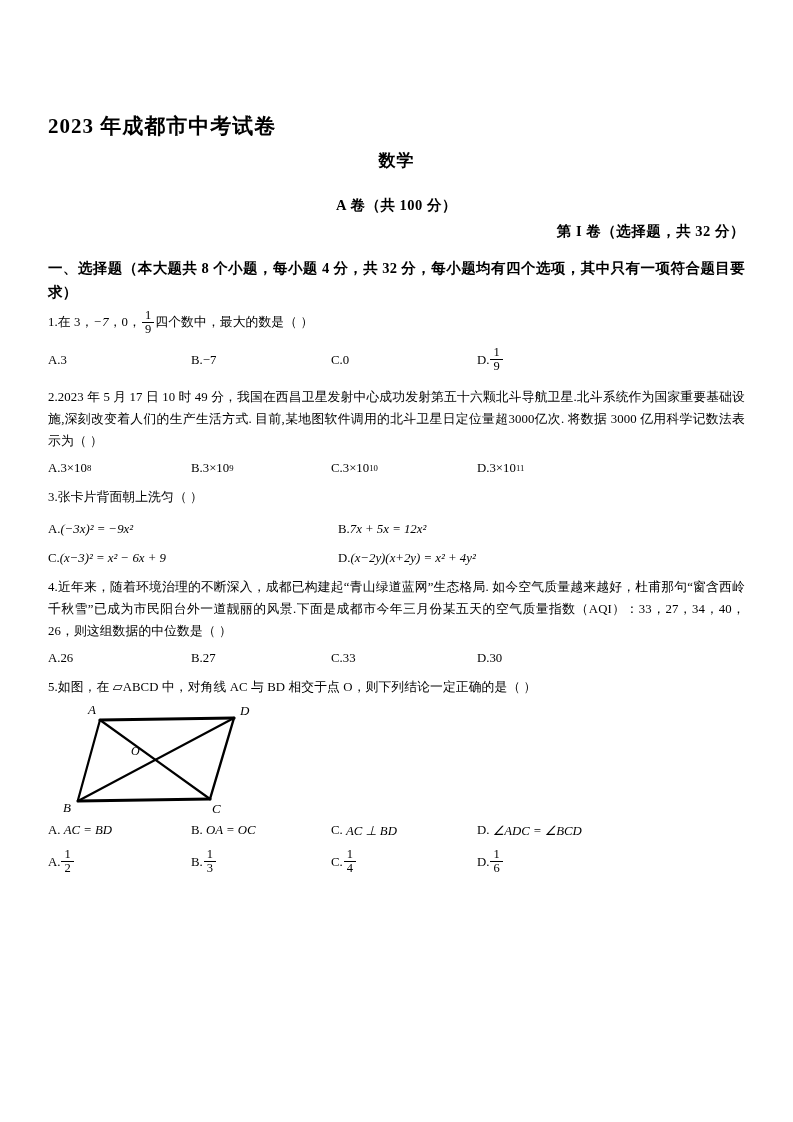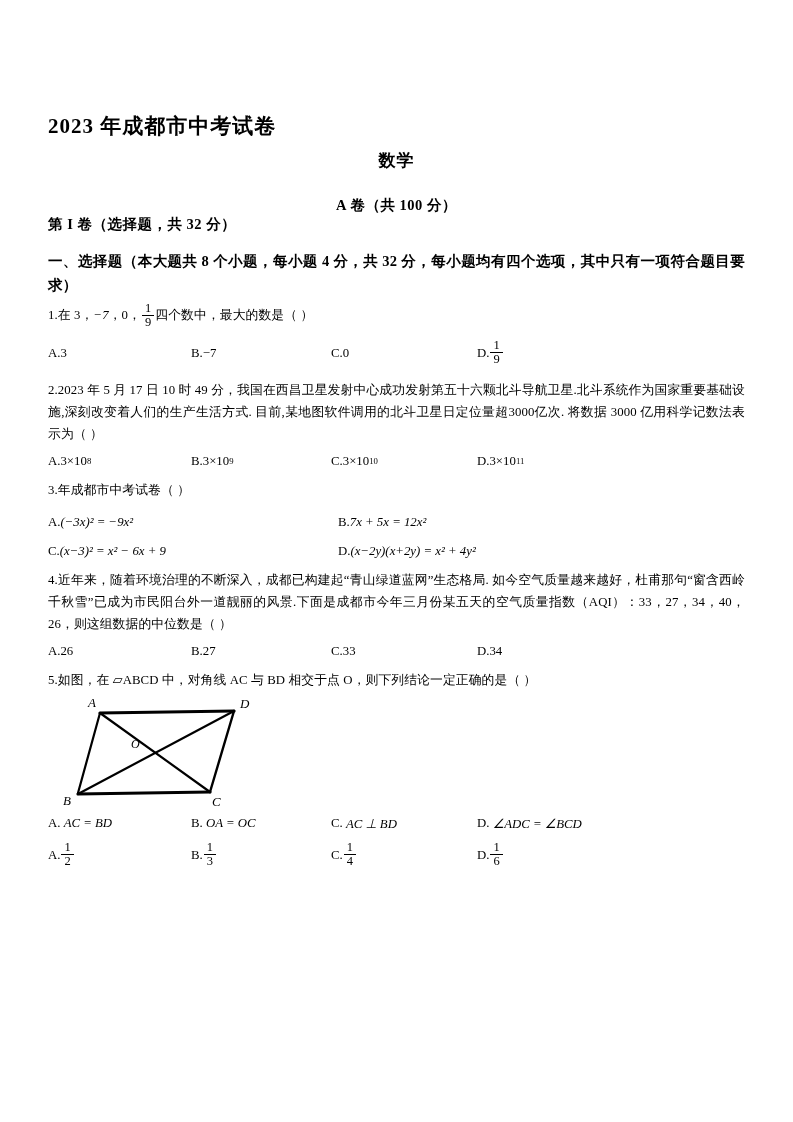--- a/index.html
+++ b/index.html
@@ -34,24 +34,24 @@
     letter-spacing:1px;
   }
   .doc-partA{
     text-align:center;
     font-size:14.5px;
     font-weight:bold;
     margin-top:24px;
     letter-spacing:.5px;
   }
   .doc-partI{
-    text-align:left;
+    text-align:right;
     font-size:14.5px;
     font-weight:bold;
-    margin-top:0;
+    margin-top:7px;
     letter-spacing:.5px;
   }
   
   .section-head{
     font-size:14.5px;
     font-weight:bold;
     line-height:1.62;
     margin-top:16px;
     text-align:justify;
     letter-spacing:.2px;
@@ -170,21 +170,21 @@
         <sup class="exp">10</sup>
       </span>
     <span class="opt">
         <span>D.</span>
         <span class="mup">3×10</span>
         <sup class="exp">11</sup>
       </span>
   </div>
 
   <div class="q">
-    <span>3.</span><span>年成都市中考试卷（      ）</span>
+    <span>3.</span><span>张卡片背面朝上洗匀（      ）</span>
   </div>
   <div class="opts2">
     <span class="opt">
         <span>A.</span>
         <span class="mi">(−3x)² = −9x²</span>
       </span>
     <span class="opt">
         <span>B.</span>
         <span class="mi">7x + 5x = 12x²</span>
       </span>
@@ -211,21 +211,21 @@
     <span class="opt">
         <span>B.</span>
         <span>27</span>
       </span>
     <span class="opt">
         <span>C.</span>
         <span>33</span>
       </span>
     <span class="opt">
         <span>D.</span>
-        <span>34</span>
+        <span>30</span>
       </span>
   </div>
 
   <div class="q">
     <span>5.</span><span>如图，在 ▱ABCD 中，对角线 AC 与 BD 相交于点 O，则下列结论一定正确的是（      ）</span>
   </div>
 
   <div class="figure-wrap">
     <svg width="250" height="112" viewBox="0 0 250 112">
 

